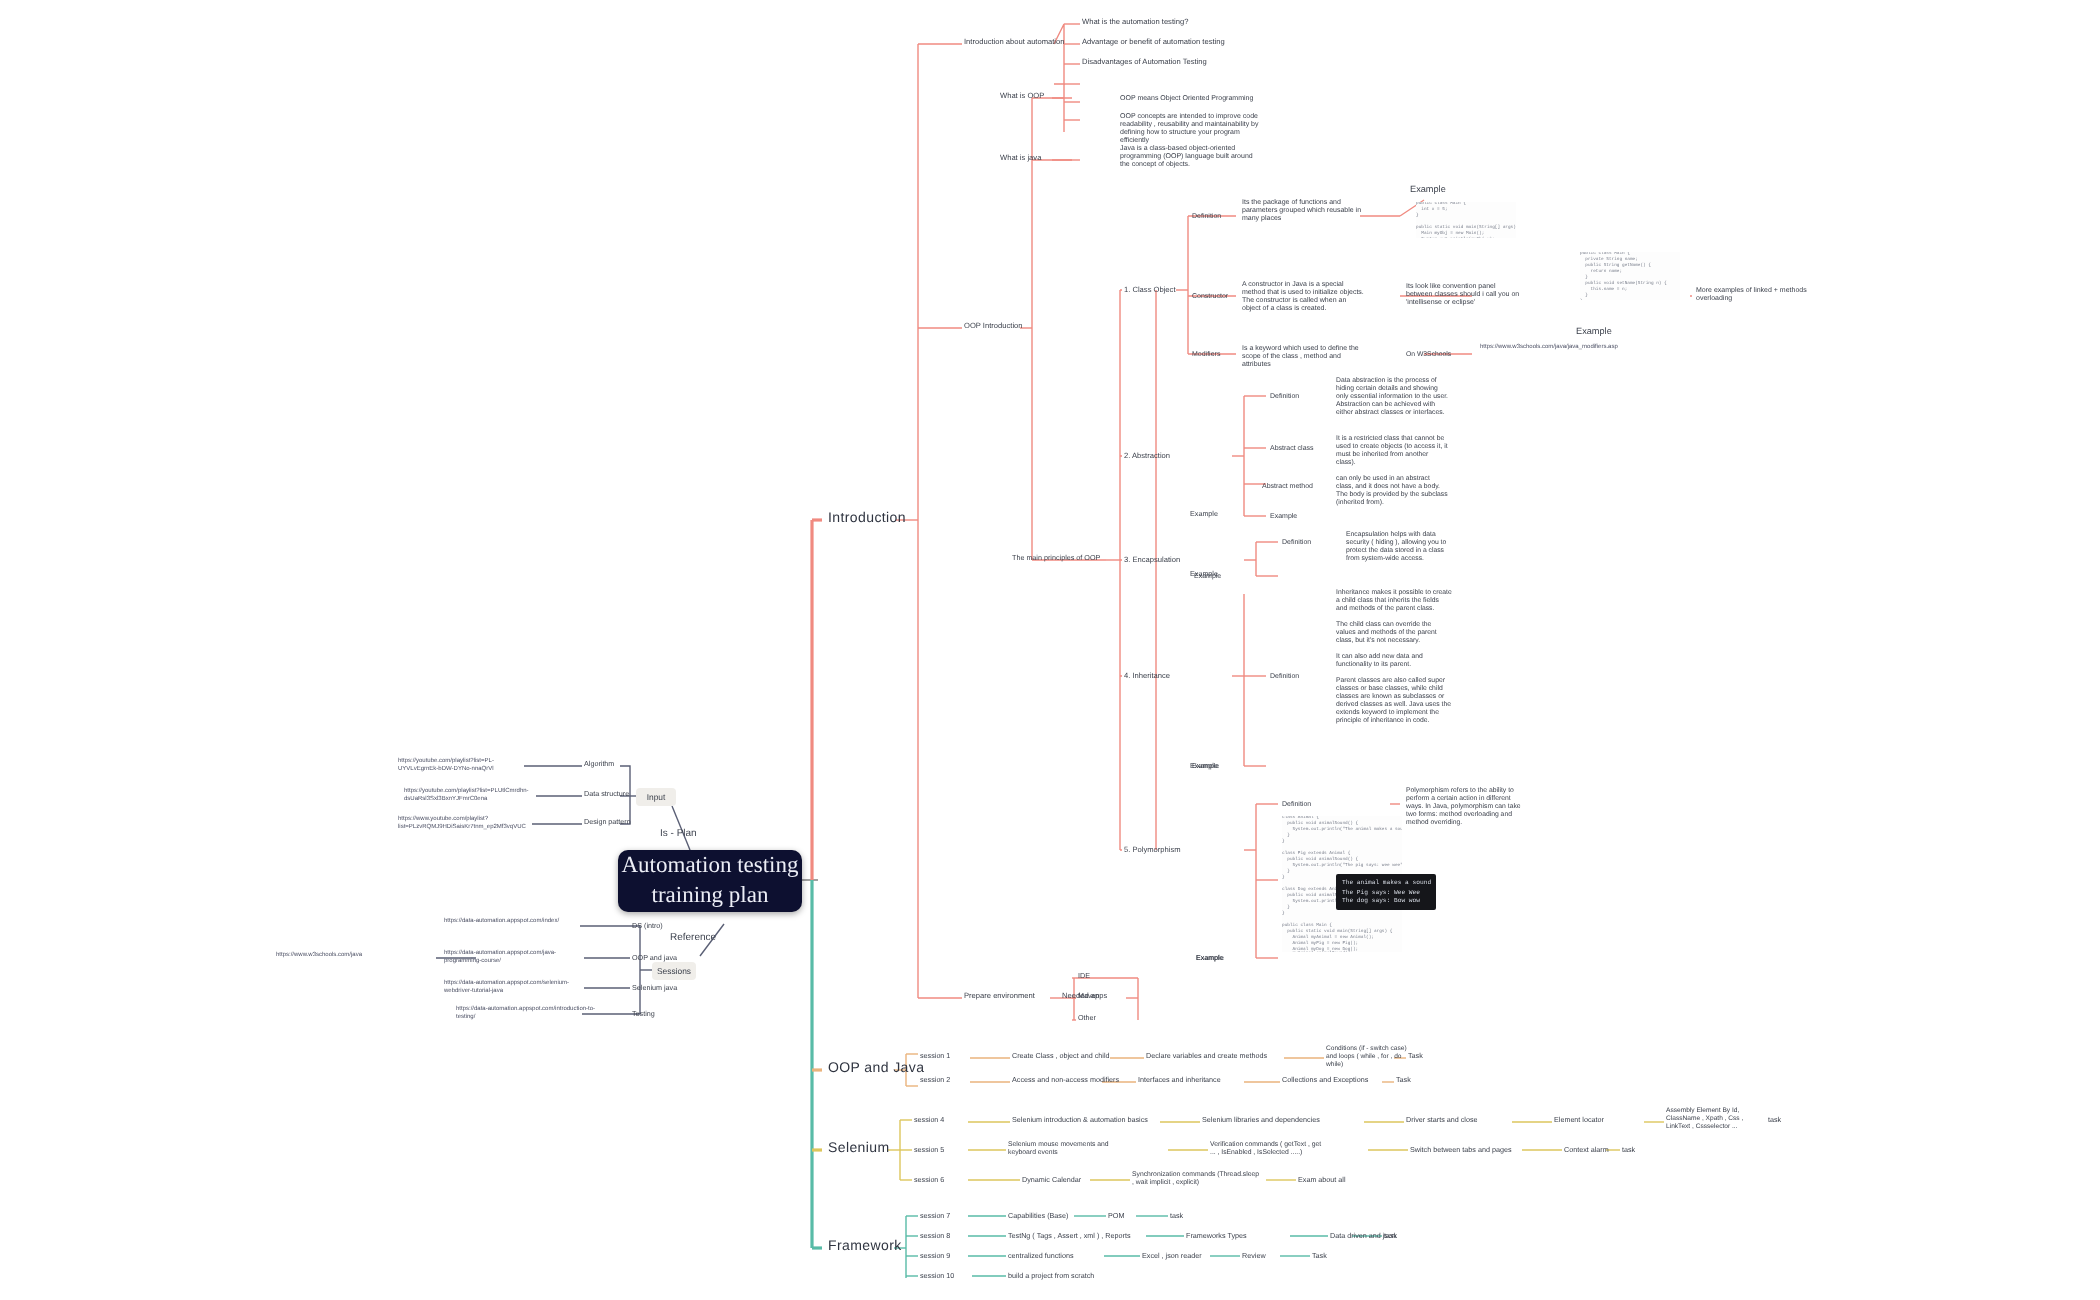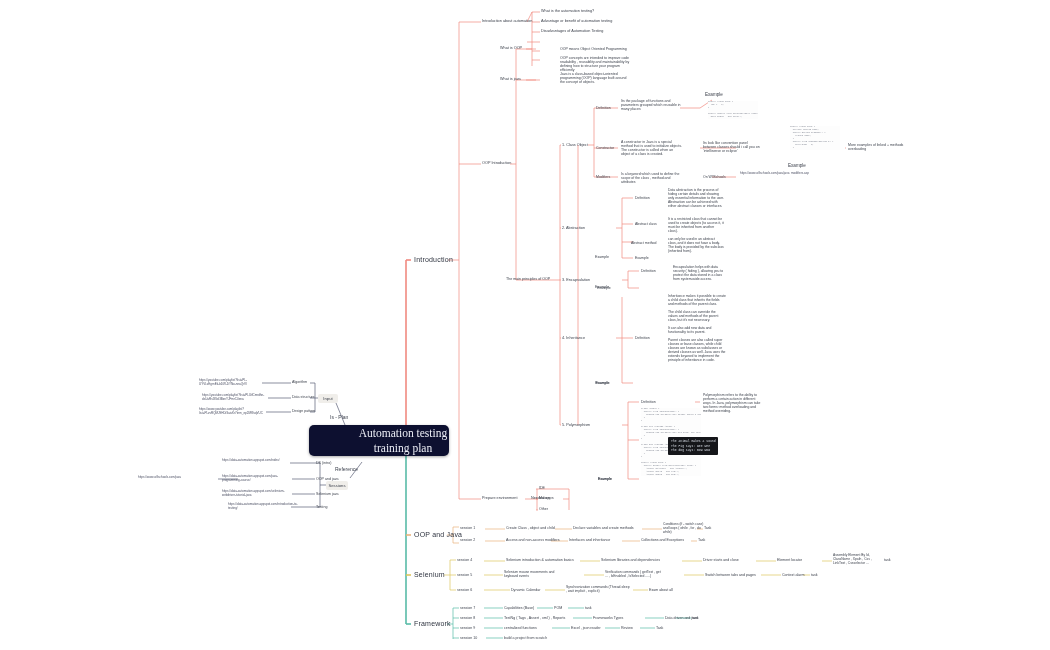--- a/index.html
+++ b/index.html
@@ -196,21 +196,21 @@
         <path d="M676,618 L691,618"></path>
         <path d="M484,628 L503,628"></path>
         <path d="M552,628 L570,628"></path>
         <path d="M605,628 L620,628"></path>
         <path d="M640,628 L655,628"></path>
         <path d="M486,638 L503,638"></path>
       </g>
     </g>
   </svg>
 
-  <div class="root" style="left:309px;top:425px;width:92px;height:31px;padding-left:48px;">
+  <div class="root" style="left:309px;top:425px;width:92px;height:31px;">
     <span>Automation testing
 training plan</span>
   </div>
 
   <div class="conn t-dk" style="left:330px;top:414px;">Is - Plan</div>
   <div class="conn t-dk" style="left:335px;top:466px;">Reference</div>
 
   <div class="chipbox" style="left:318px;top:394px;width:20px;height:9px;">Input</div>
   <div class="chipbox" style="left:326px;top:481px;width:22px;height:9px;">Sessions</div>
 

